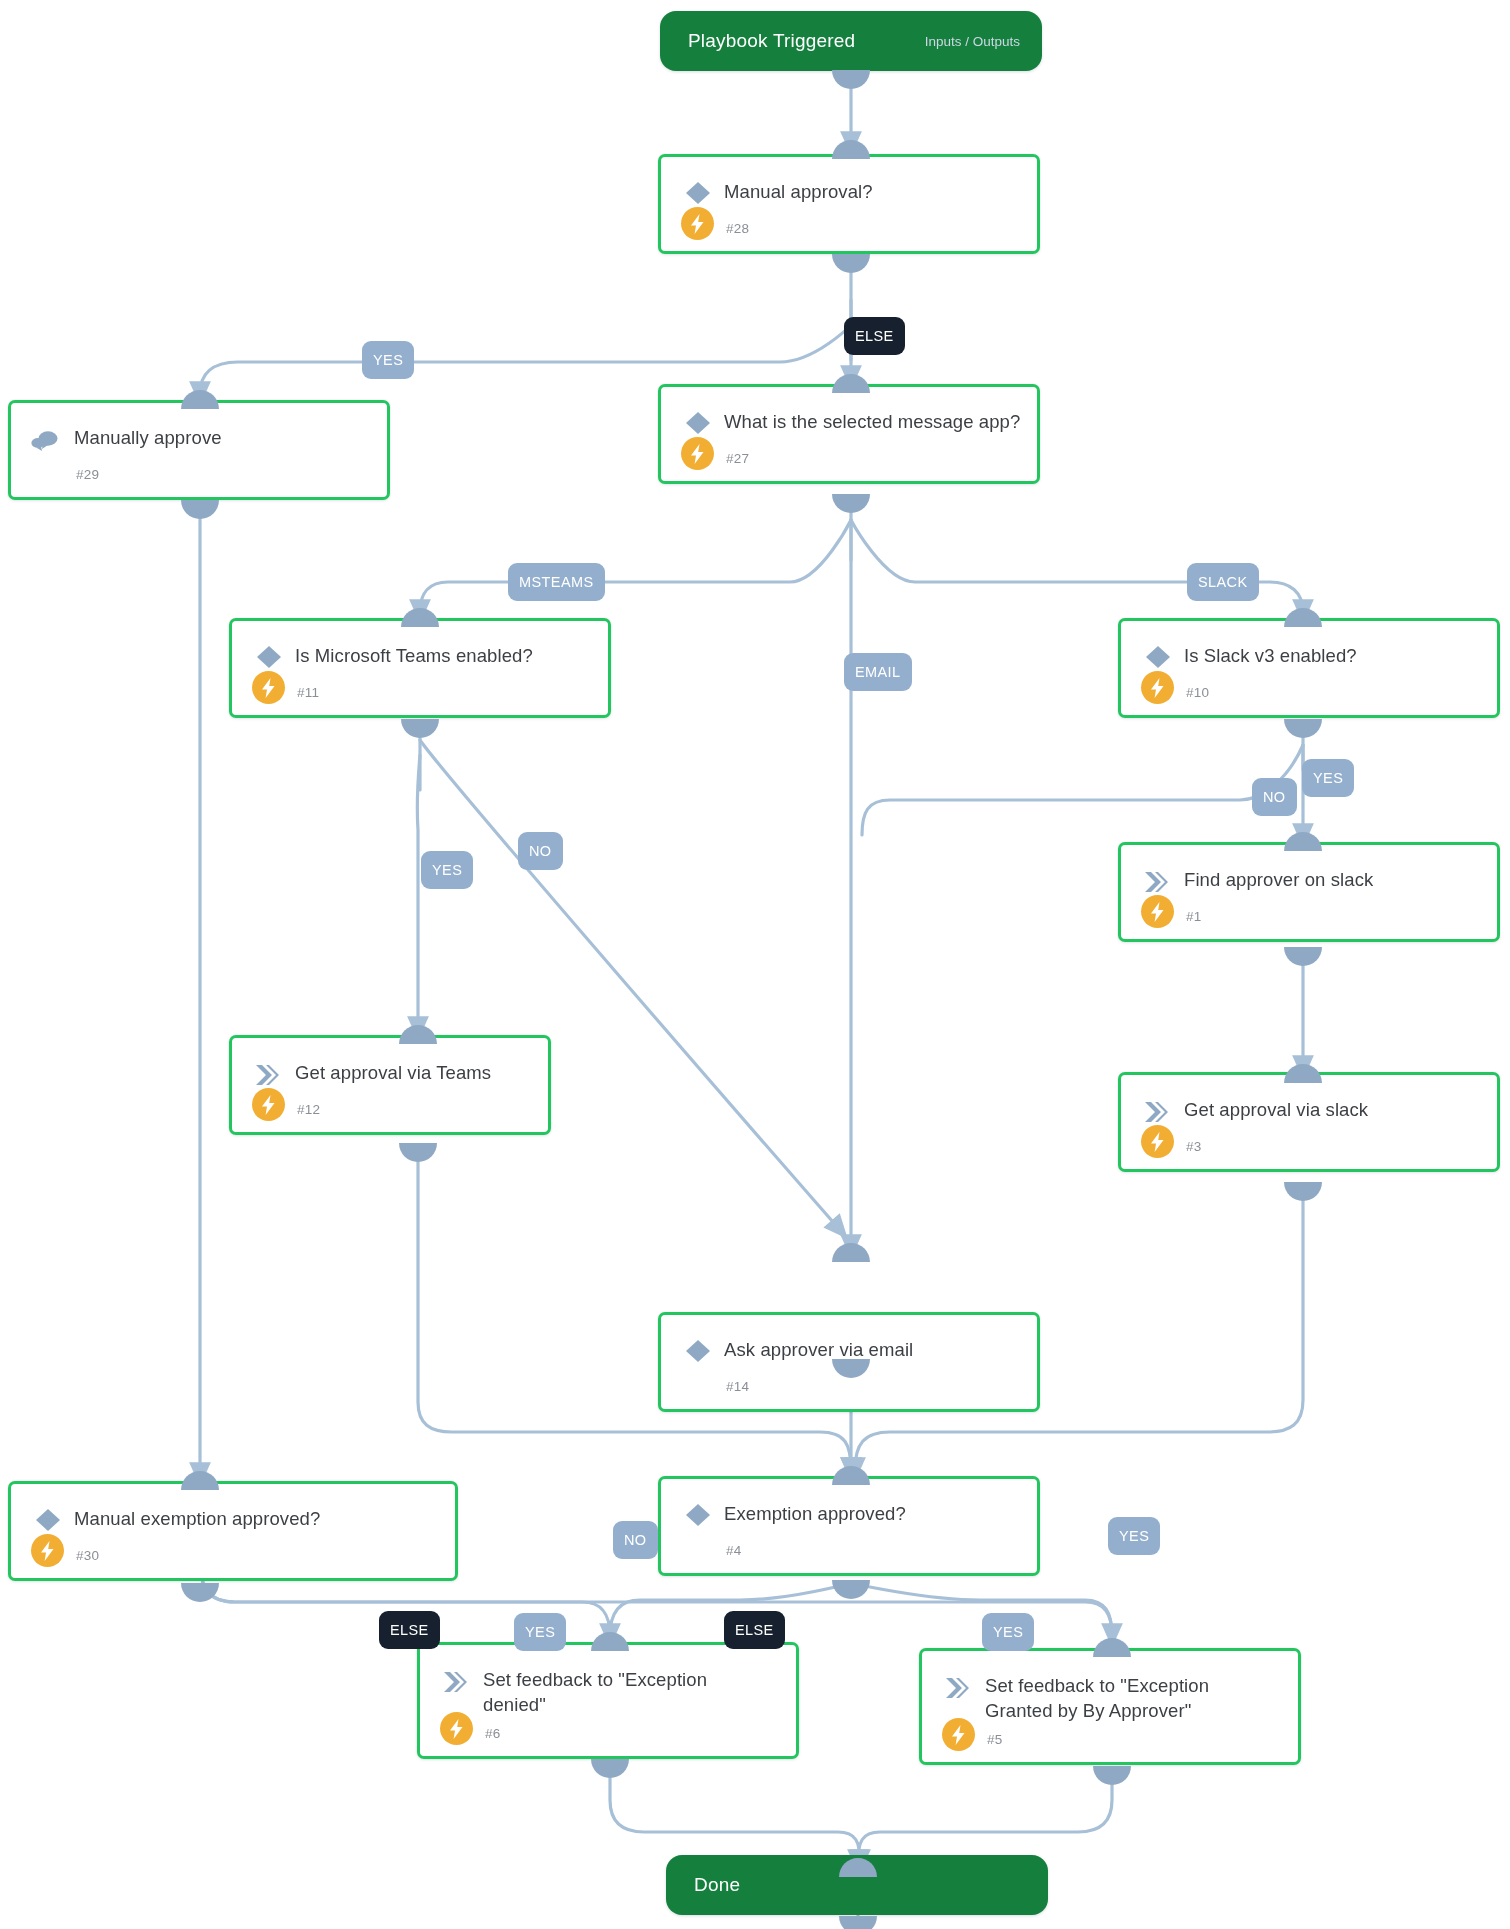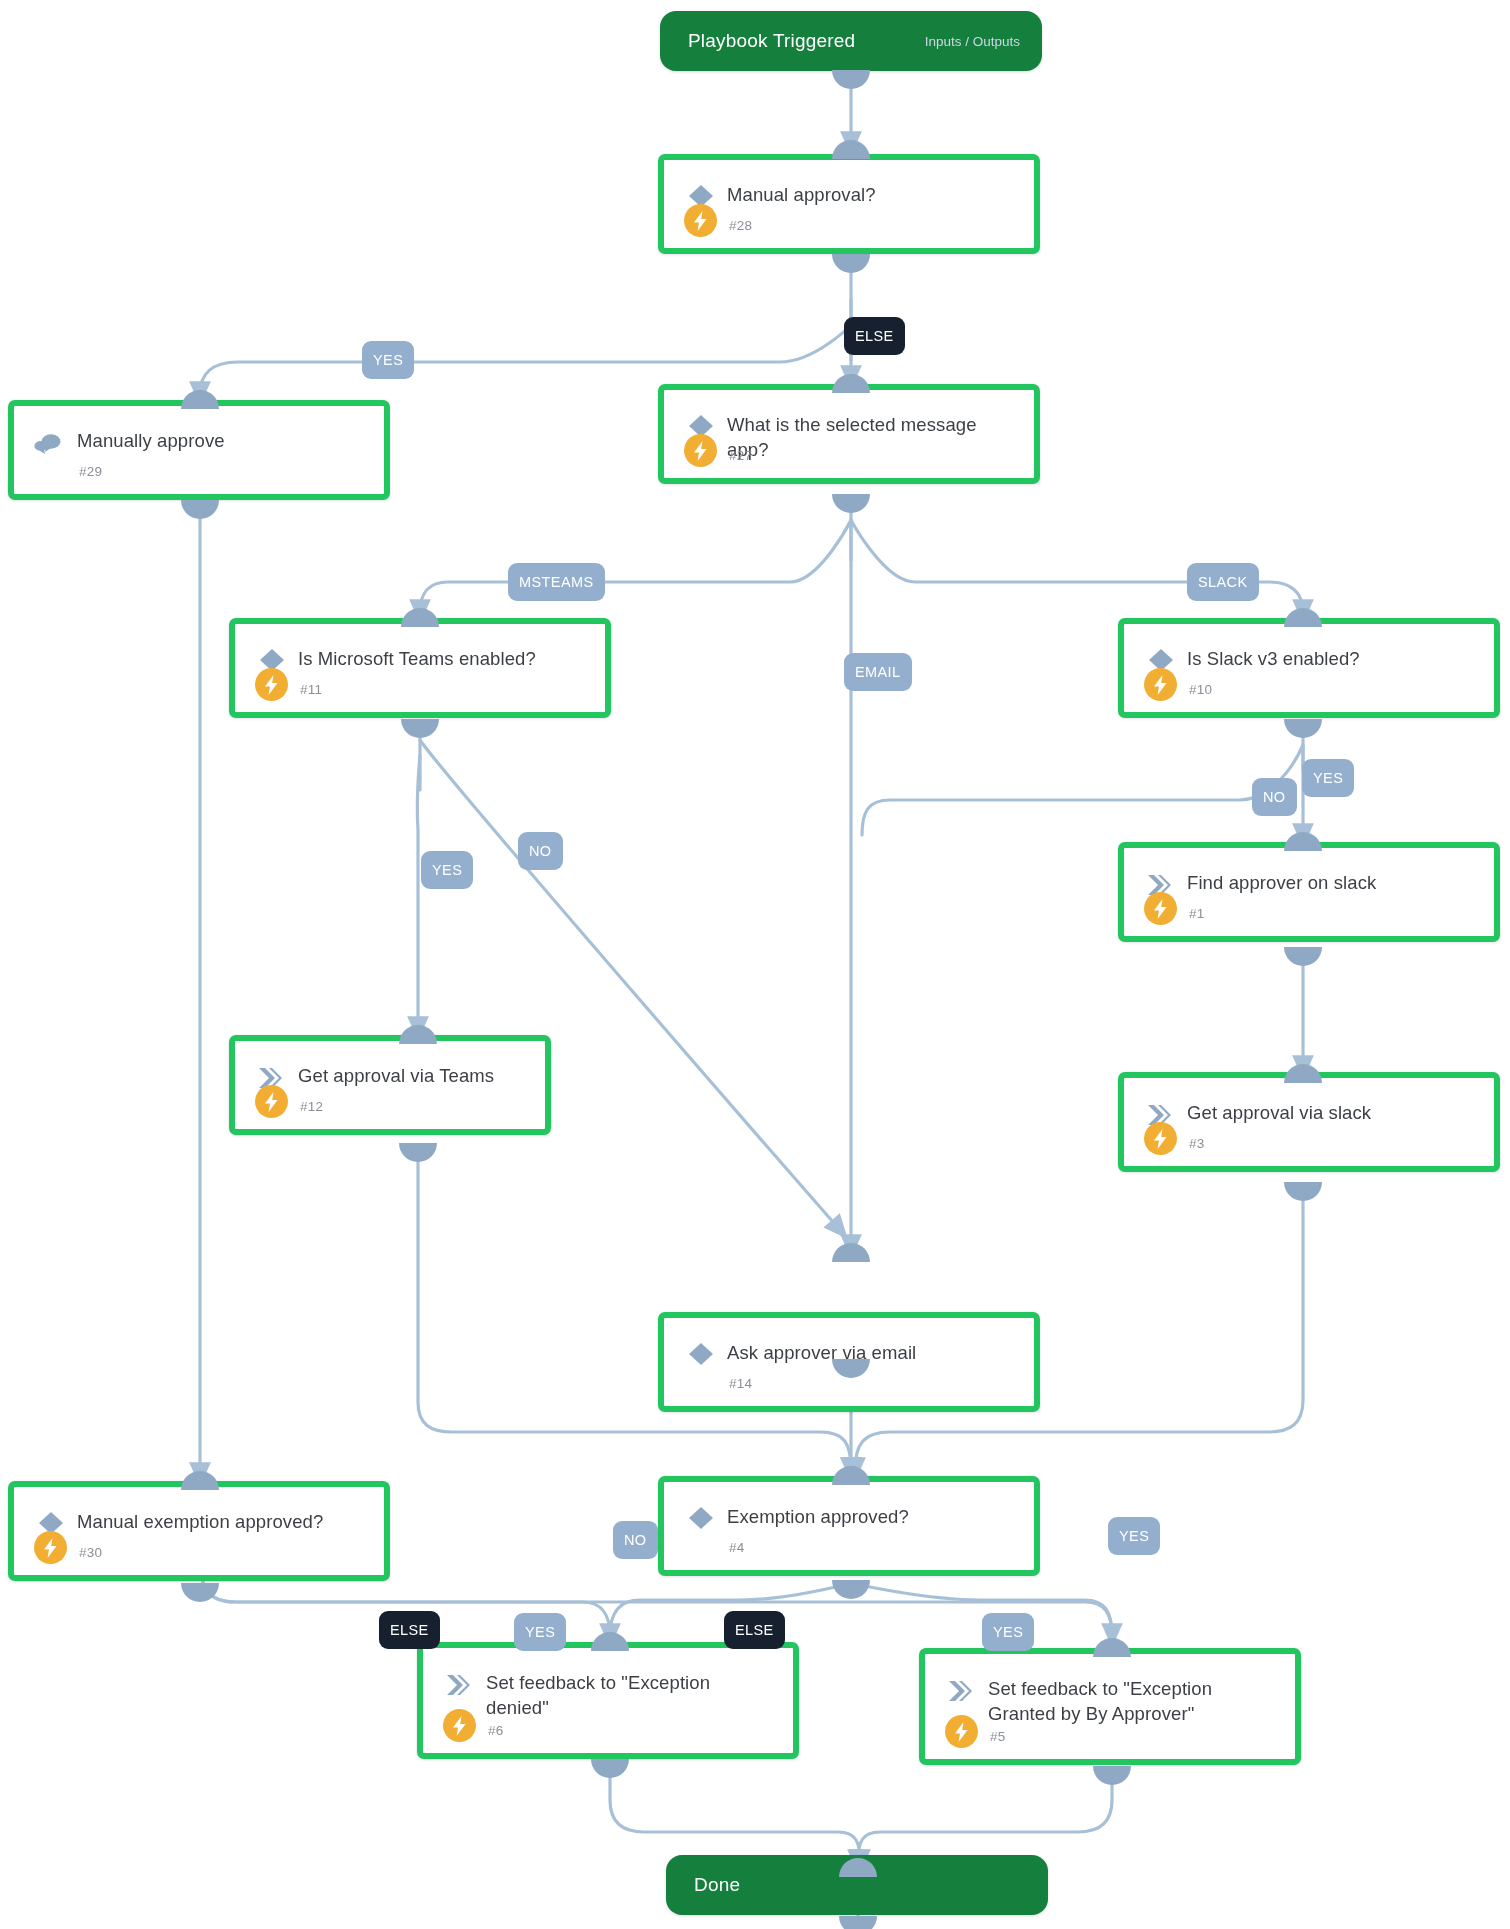--- a/index.html
+++ b/index.html
@@ -17,21 +17,21 @@
   #edges {
     position: absolute; left: 0; top: 0;
     width: 1510px; height: 1929px;
     pointer-events: none;
   }
 
   
   .node {
     position: absolute;
     background: #ffffff;
-    border: 6px solid #22c55e;
+    border: 3px solid #22c55e;
     border-radius: 7px;
     box-shadow: 0 1px 3px rgba(40,60,90,0.13), 0 0 0 0.5px rgba(40,60,90,0.04);
     z-index: 5;
   }
   .node-title {
     position: absolute;
     left: 63px;
     top: 22px;
     right: 16px;
     font-size: 18.5px;
@@ -347,21 +347,21 @@
   <div class="node" style="left:658px; top:1312px; width:382px; height:100px;">
     <span class="node-icon">
       <svg width="30" height="26" viewBox="0 0 30 26">
           <polygon points="15,2 27,13 15,24 3,13" fill="#8fa9c4"></polygon>
         </svg>
     </span>
     <div class="node-title">Ask approver via email</div>
     <span class="node-num">#14</span>
   </div>
 
-  <div class="node" style="left:8px; top:1481px; width:382px; height:100px;">
+  <div class="node" style="left:8px; top:1481px; width:450px; height:100px;">
     <span class="node-icon">
       <svg width="30" height="26" viewBox="0 0 30 26">
           <polygon points="15,2 27,13 15,24 3,13" fill="#8fa9c4"></polygon>
         </svg>
     </span>
     <div class="node-title">Manual exemption approved?</div>
     <span class="bolt">
       <svg width="15" height="20" viewBox="0 0 15 20">
           <polygon points="9.5,0 1,11.5 6,11.5 4.6,20 13.5,8 8.2,8" fill="#ffffff"></polygon>
         </svg>

